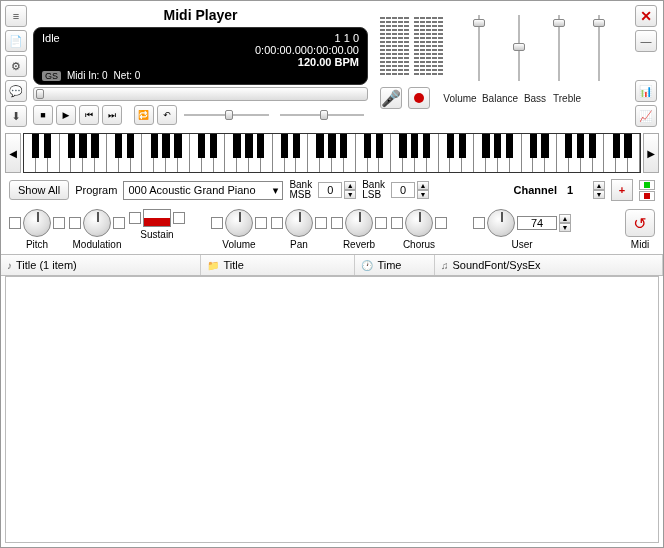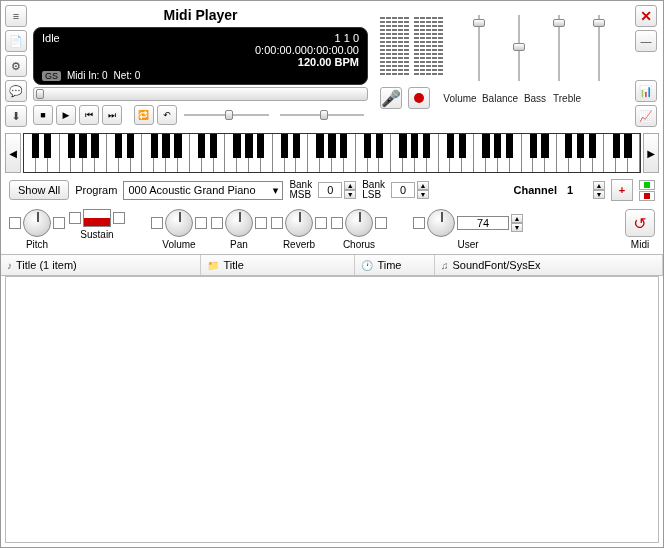--- a/index.html
+++ b/index.html
@@ -63,21 +63,21 @@
 
 
 .knobrow { display:flex; align-items:flex-start; gap:4px; padding:4px 8px; font-size:10px;}
 .knobgrp { display:flex; flex-direction:column; align-items:center; gap:2px;}
 .preknob { display:flex; align-items:center; gap:2px;}
 .chk { width:12px;height:12px;border:1px solid #888;background:#fff;}
 .knob { width:28px;height:28px; border-radius:50%; background: radial-gradient(circle at 40% 35%, #fff, #ddd 60%, #bbb); border:1px solid #888; position:relative;}
 .knob::after { content:''; position:absolute; width:2px; height:10px; background:#555; left:13px; top:2px; transform-origin: 1px 12px;}
 .sustain { width:28px;height:18px; border:1px solid #888; background:#fff; display:flex; align-items:flex-end;}
 .sustain .ped { width:100%; height:8px; background:#c00;}
-.numbox { width:52px; border:1px solid #888; text-align:center; font-size:11px;}
+.numbox { width:40px; border:1px solid #888; text-align:center; font-size:11px;}
 .resetbtn { width:30px;height:28px;border:1px solid #aaa;border-radius:4px;background:linear-gradient(#fff,#e8e8e8);display:flex;align-items:center;justify-content:center;color:#c00;font-size:16px;}
 
 
 .plhead { display:flex; border-top:1px solid #bbb; border-bottom:1px solid #bbb; background:linear-gradient(#fdfdfd,#eee); font-size:11px; height:22px; align-items:center;}
 .plhead .col { border-right:1px solid #ccc; padding:0 6px; display:flex; align-items:center; gap:4px; height:100%;}
 .plist { flex:1; background:#fff; border:1px solid #bbb; margin:0 4px 4px 4px;}
 .ico { font-size:10px; color:#666;}
 </style>
 </head>
 <body>
@@ -330,20 +330,28 @@
         <div class="preknob">
           <div class="chk"></div>
           <div class="knob"></div>
           <div class="chk"></div>
         </div>
         <span>Pitch</span>
       </div>
     <div class="knobgrp">
         <div class="preknob">
           <div class="chk"></div>
+          <div class="knob"></div>
+          <div class="chk"></div>
+        </div>
+        <span>Modulation</span>
+      </div>
+    <div class="knobgrp">
+        <div class="preknob">
+          <div class="chk"></div>
           <div class="sustain">
             <div class="ped"></div>
           </div>
           <div class="chk"></div>
         </div>
         <span>Sustain</span>
       </div>
     <div style="width:18px"></div>
     <div class="knobgrp">
         <div class="preknob">

